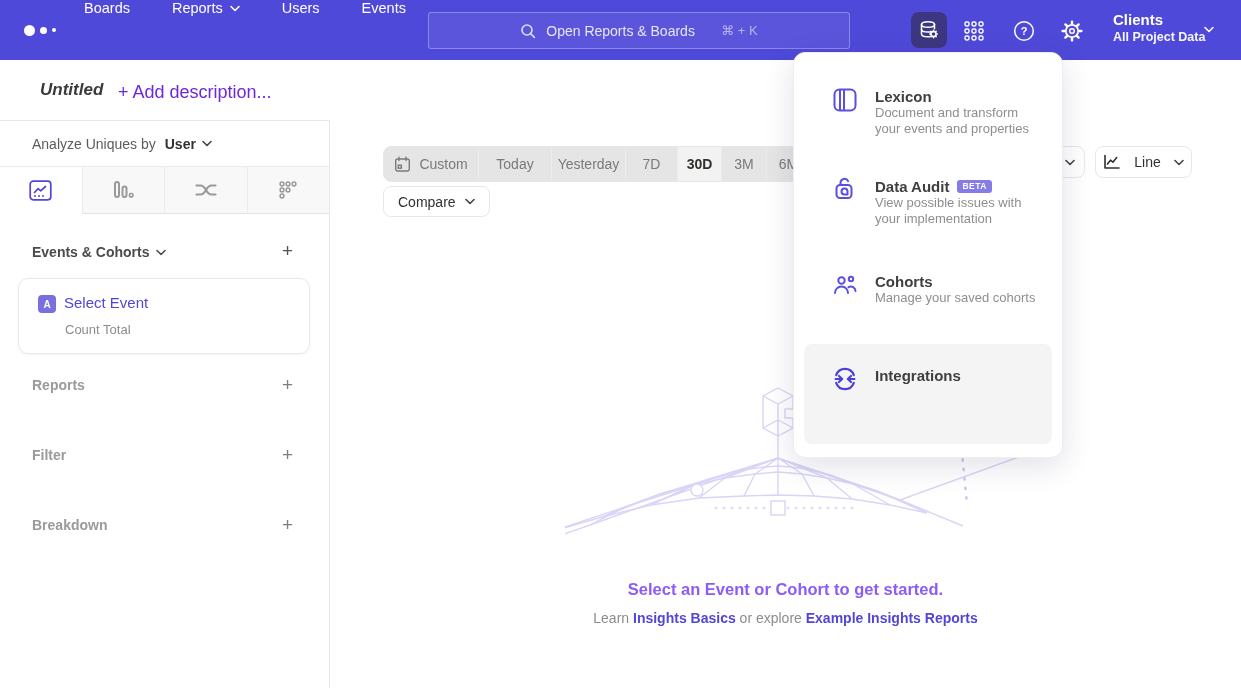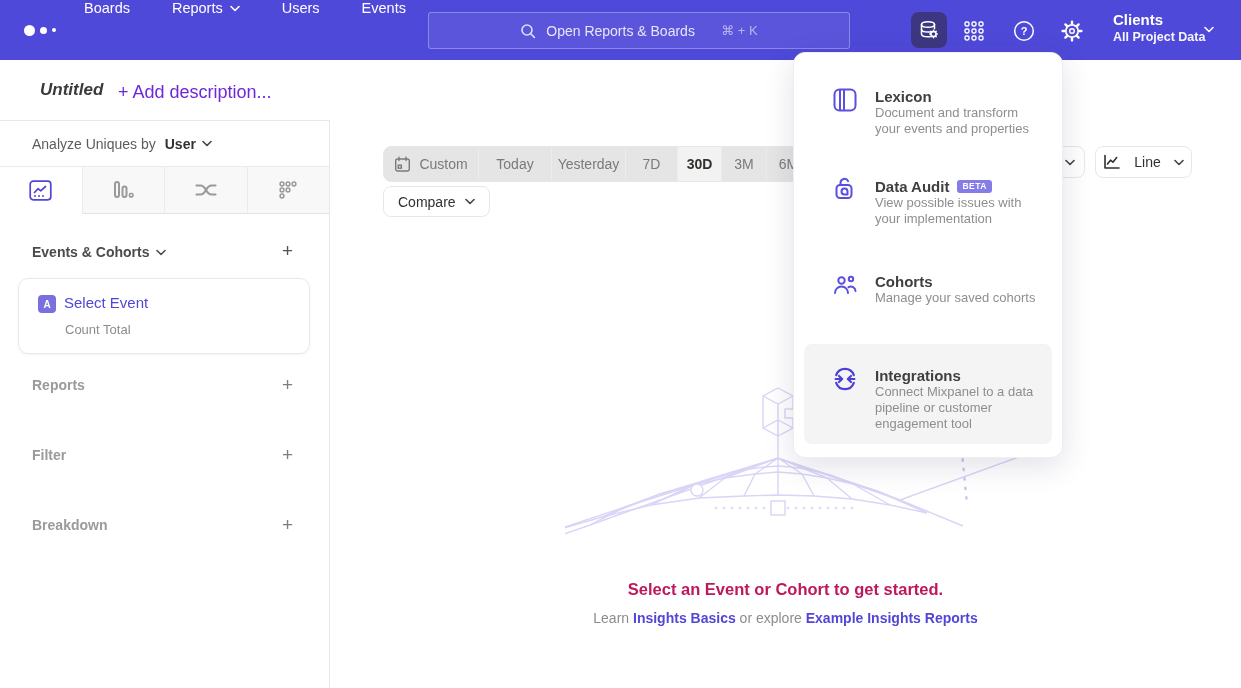--- a/index.html
+++ b/index.html
@@ -79,21 +79,21 @@
     border:1px solid #e7e7e7; border-radius:8px; display:flex; align-items:center; justify-content:flex-end;
     padding-right:9px; color:#444; cursor:pointer; z-index:2; }
   .line-btn { position:absolute; left:1095px; top:146px; width:97px; height:32px; background:#fff;
     border:1px solid #e7e7e7; border-radius:8px; display:flex; align-items:center; justify-content:center; gap:13px;
     font-size:14px; color:#33302e; cursor:pointer; z-index:2; }
   .line-btn .chev { color:#444; }
 
   
   .wireframe { position:absolute; left:565px; top:350px; z-index:1; }
   .empty-state { position:absolute; left:330px; top:580px; width:911px; text-align:center; z-index:2; }
-  .empty-headline { font-size:16.5px; font-weight:700; color:#be185d; }
+  .empty-headline { font-size:16.5px; font-weight:700; color:#8b5cf6; }
   .empty-sub { margin-top:11px; font-size:14px; color:#8c8c8c; }
   .empty-sub a { color:#5246d7; font-weight:700; text-decoration:none; cursor:pointer; }
 
   
   .menu-panel { position:absolute; left:793px; top:52px; width:270px; height:406px; background:#fff; border:1px solid #efefef;
     border-radius:12px; box-shadow:0 8px 30px rgba(45,45,90,0.14); z-index:60; }
   .menu-item { position:absolute; left:0; right:0; display:flex; padding-left:37px; padding-right:18px; cursor:pointer; }
   .menu-icon { width:28px; height:28px; flex:0 0 28px; margin-right:16px; color:#5a4fe0; }
   .menu-text { padding-top:2px; }
   .menu-title-row { display:flex; align-items:center; }
@@ -444,19 +444,18 @@
           <path d="M5.2 10.2a9.3 9.3 0 0 1 17.6 0"></path>
           <path d="M22.8 17.8a9.3 9.3 0 0 1-17.6 0"></path>
           <path d="M8 11l3.2 3L8 17M11.2 14H4.6"></path>
           <path d="M20 11l-3.2 3 3.2 3M16.8 14h6.6"></path>
         </g>
       </svg>
       <div class="menu-text">
         <div class="menu-title-row">
             <span class="menu-title">Integrations</span>
           </div>
-        <div class="menu-desc">Connect Mixpanel to a data pipeline or customer engagement tool</div>
       </div>
     </div>
 
   </div>
 
 </div>
 
 </body></html>

